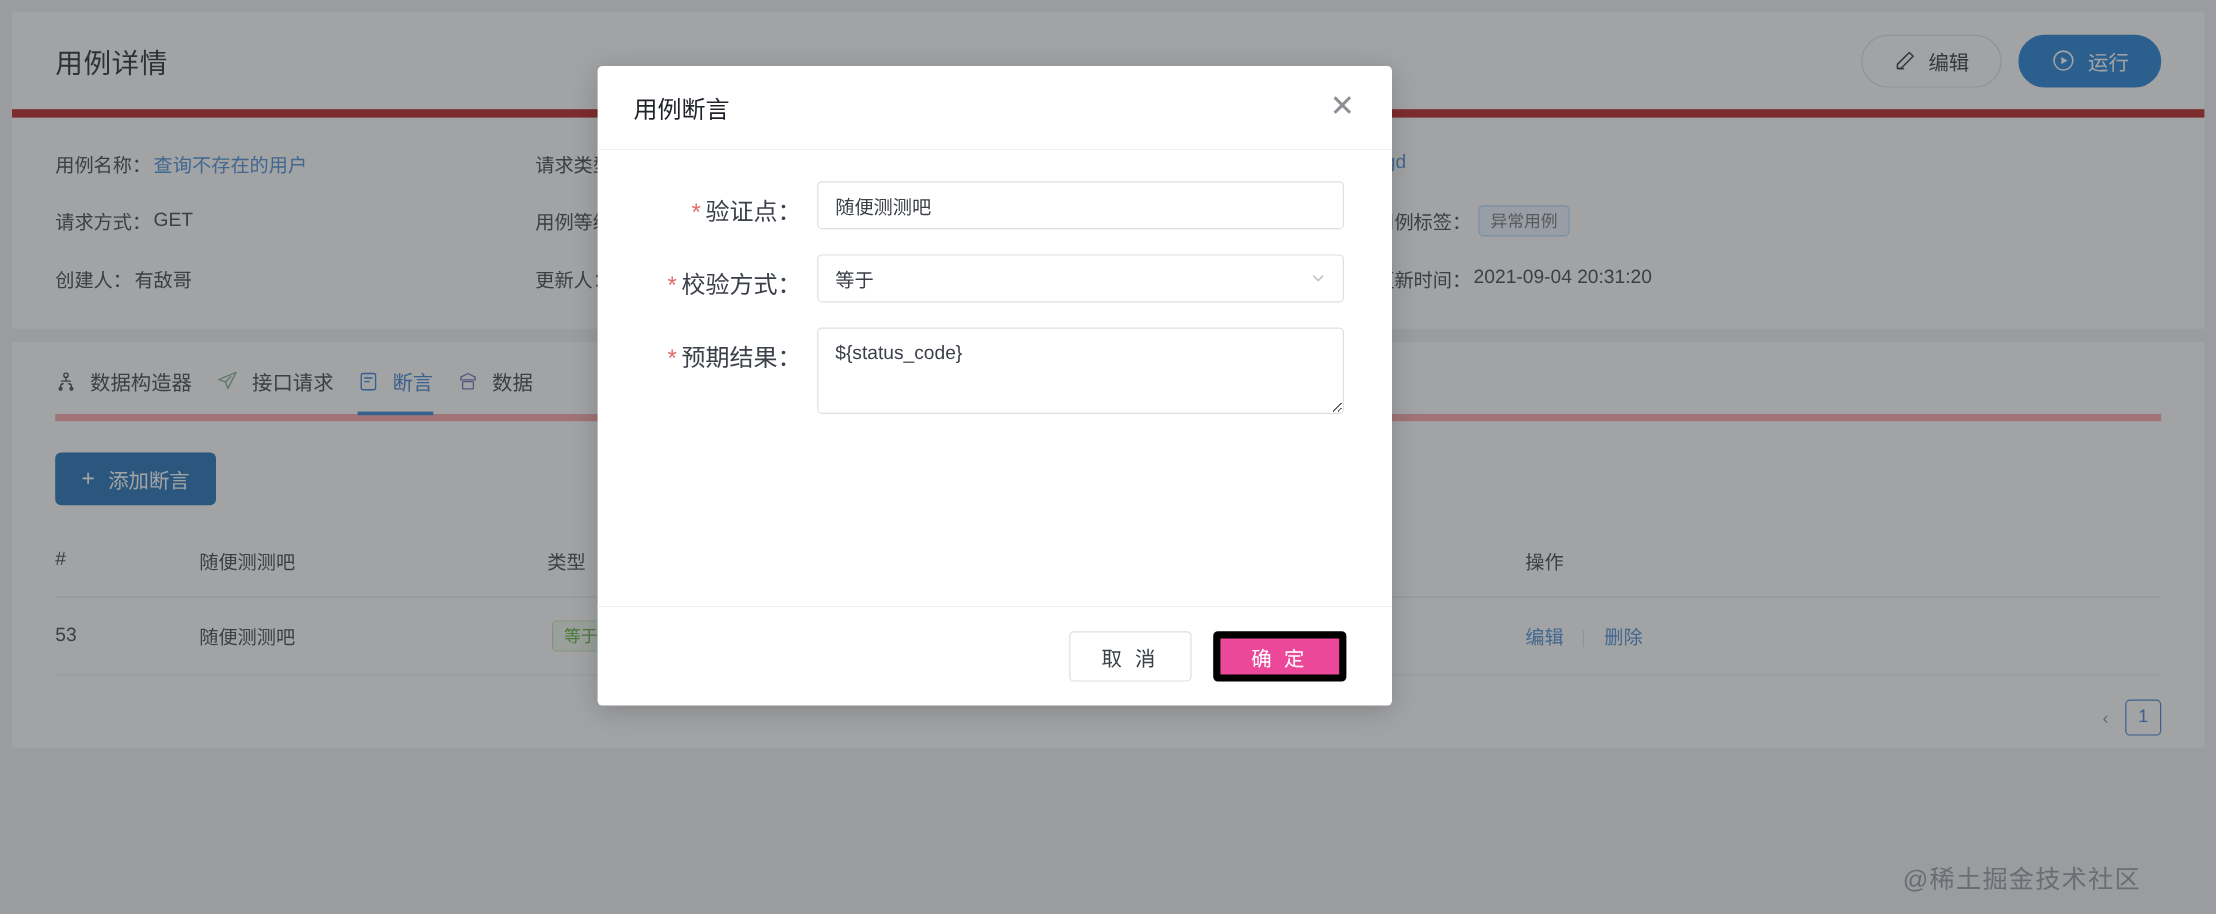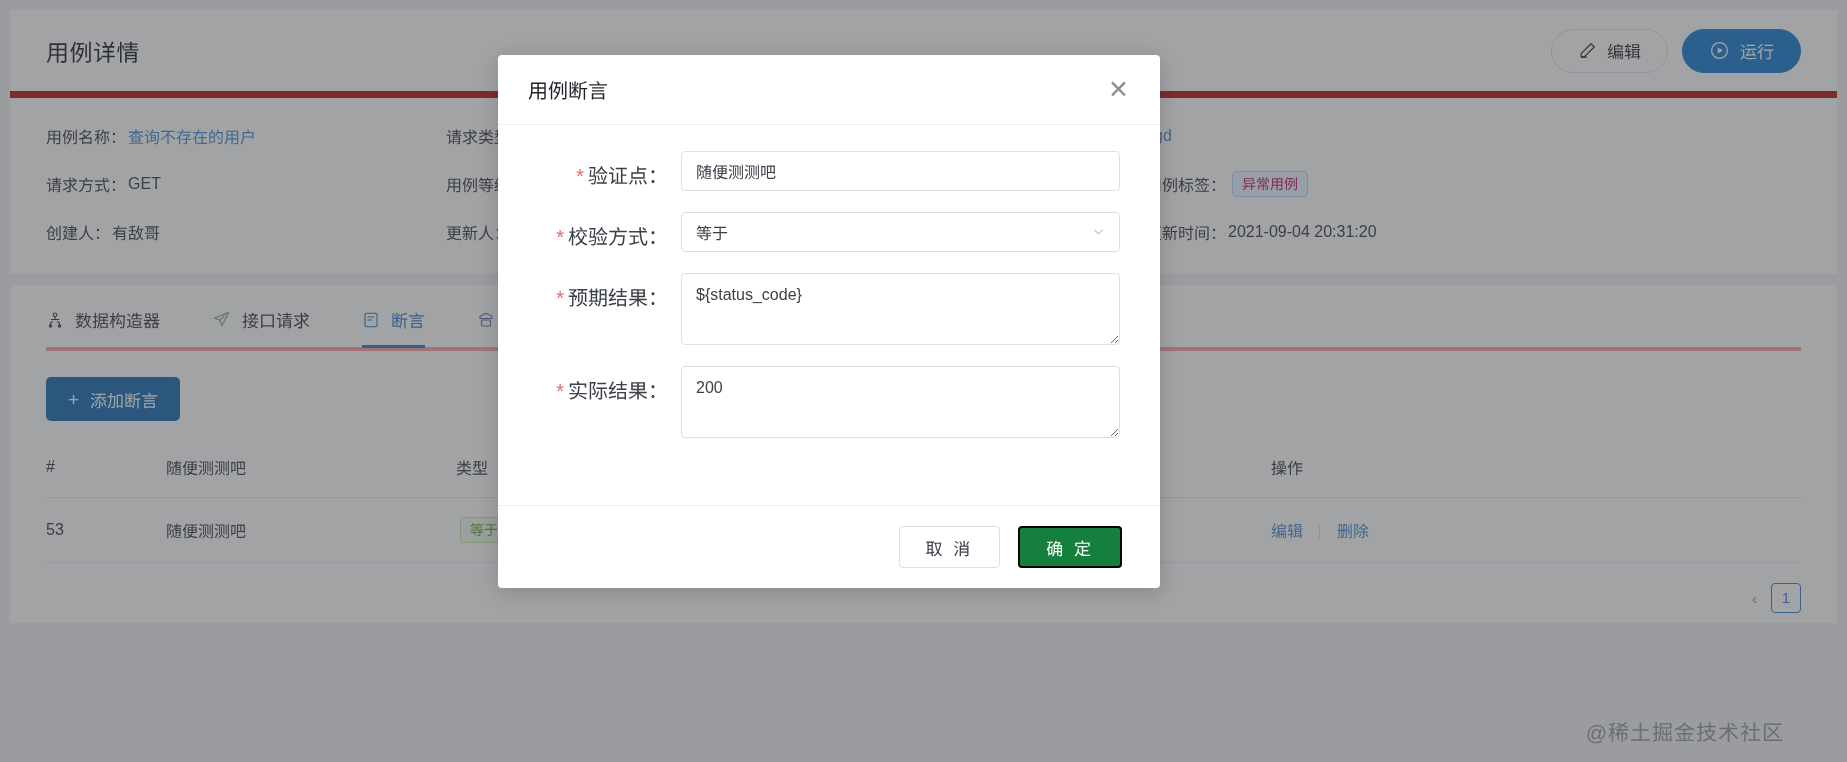--- a/index.html
+++ b/index.html
@@ -62,28 +62,28 @@
   .info-value { color: #3c4048; }
   .info-value.link { color: #4a8ed6; text-align: right; }
   .tag {
     display: inline-block;
     padding: 2px 9px;
     border-radius: 4px;
     font-size: 14px;
     line-height: 20px;
     margin-left: 4px;
   }
-  .tag-blue { background: #ecf5ff; border: 1px solid #b3d8ff; color: #be185d; }
+  .tag-blue { background: #ecf5ff; border: 1px solid #b3d8ff; color: #737373; }
   .tag-green { background: #f0f9eb; border: 1px solid #c2e7b0; color: #5daf34; }
 
   
   .tabs-card { margin-top: 11px; padding: 0 36px; }
   .tabs-row {
-    display: flex; align-items: flex-end; gap: 52px;
-    border-bottom: 4px solid #fca5a5;
+    display: flex; align-items: flex-end; gap: 20px;
+    border-bottom: 6px solid #fca5a5;
     height: 66px;
     padding-top: 16px;
   }
   .tab {
     display: flex; align-items: center; gap: 11px;
     font-size: 17px; color: #3c4048;
     padding-bottom: 15px;
     cursor: pointer;
     position: relative;
   }
@@ -212,21 +212,21 @@
     padding: 0 38px 0 0;
     border-top: 1px solid #f0f0f0;
   }
   .btn-m {
     height: 42px; padding: 0 26px;
     border-radius: 4px; font-size: 17px; cursor: pointer;
     font-family: inherit;
     letter-spacing: 3px;
   }
   .btn-cancel { background: #fff; border: 1px solid #dcdfe6; color: #3c4048; }
-  .btn-ok { background: #15803d; border: 2px solid #000000; color: #fff; }
+  .btn-ok { background: #ec4899; border: 6px solid #000000; color: #fff; font-family: Liberation Serif, serif; }
 </style>
 </head>
 <body>
 
 <div id="page-root">
 
   <div class="card detail-card">
 
     <div class="detail-header">
       <div class="page-title">用例详情</div>
@@ -421,28 +421,20 @@
 
       <div class="form-row">
         <div class="form-label">
           <span class="req">*</span><span>预期结果：</span>
         </div>
         <div class="field">
           <textarea class="txta" style="">${status_code}</textarea>
         </div>
       </div>
 
-      <div class="form-row">
-        <div class="form-label">
-          <span class="req">*</span><span>实际结果：</span>
-        </div>
-        <div class="field">
-          <textarea class="txta" style="">200</textarea>
-        </div>
-      </div>
 
     </div>
 
     <div class="modal-footer">
       <button class="btn-m btn-cancel">取 消</button>
       <button class="btn-m btn-ok">确 定</button>
     </div>
   </div>
 
 </div>

